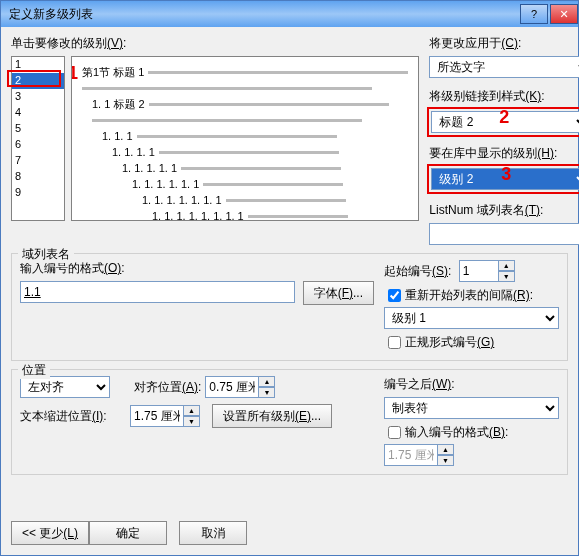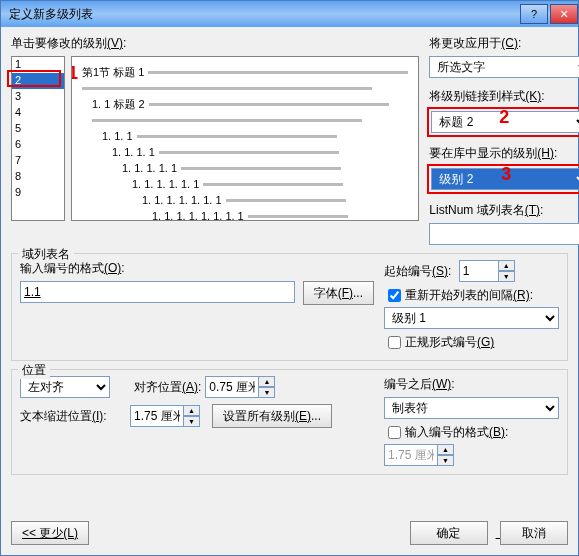--- a/index.html
+++ b/index.html
@@ -27,21 +27,21 @@
 .hl-red { border:2px solid #e80000; padding:2px; margin:-2px; }
 .grpbox { border:1px solid #d0d0d0; margin-top:8px; padding:6px 8px 8px; position:relative; }
 .grpbox .title { position:absolute; top:-8px; left:6px; background:#f0f0f0; padding:0 4px; font-size:12px; }
 .btn { border:1px solid #888; background:linear-gradient(#fdfdfd,#e2e2e2); height:24px; padding:0 10px; font-size:12px; cursor:pointer; }
 .spin { display:inline-flex; }
 .spin input { width:54px; }
 .spin .sp { width:16px; display:flex; flex-direction:column; }
 .spin .sp div { flex:1; border:1px solid #7a9cc6; border-left:none; background:#eee; font-size:7px; display:flex; align-items:center; justify-content:center; }
 .check { display:flex; align-items:center; margin-top:4px; font-size:12px; }
 .check input { margin-right:4px; }
-.footer { position:absolute; bottom:10px; left:10px; right:10px; display:flex; justify-content:space-between;text-decoration:underline; }
+.footer { position:absolute; bottom:10px; left:10px; right:10px; display:flex; justify-content:flex-start; }
 .marker { position:absolute; color:#e80000; font-size:18px; font-weight:bold; pointer-events:none; }
 </style>
 </head>
 <body>
 
 <div class="window">
   <div class="titlebar">
     <span>定义新多级列表</span>
     <div class="winbtns">
       <div class="winbtn blue">?</div>

